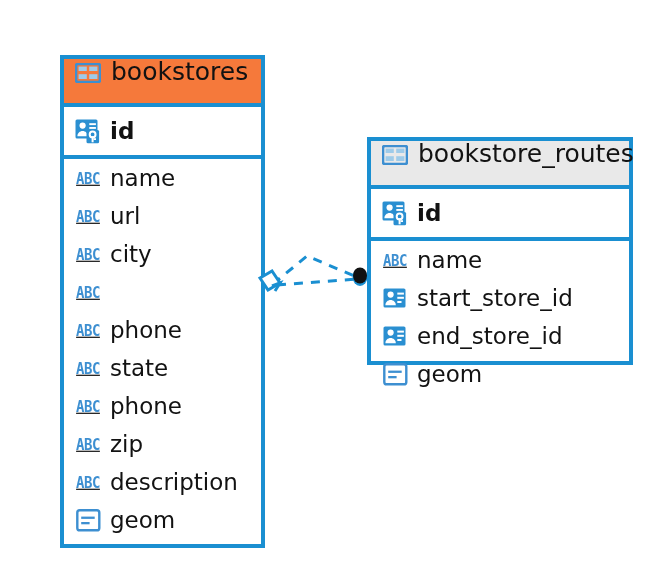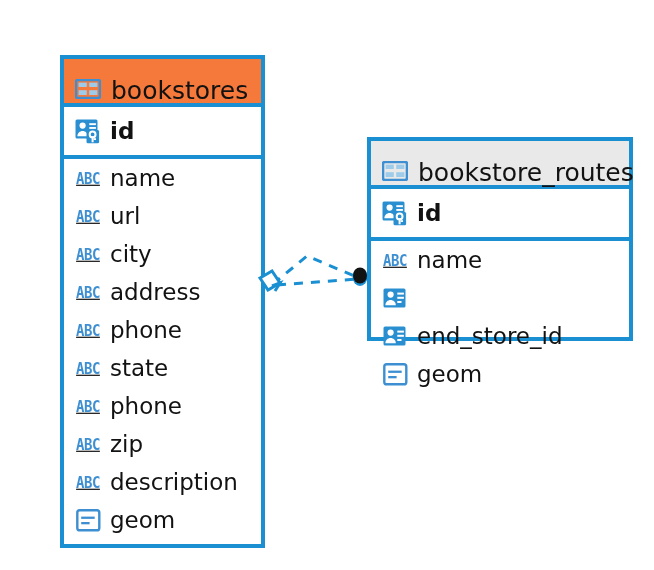--- a/index.html
+++ b/index.html
@@ -33,27 +33,27 @@
     left: 60px;
     top: 55px;
     width: 205px;
     height: 493px;
   }
 
   #entity-bookstore-routes {
     left: 367px;
     top: 137px;
     width: 266px;
-    height: 204px;
+    height: 228px;
   }
 
   .entity-header {
     box-sizing: border-box;
     display: flex;
-    align-items: flex-end;
+    align-items: flex-start;
     height: 48px;
     padding: 0 8px 0 10px;
     border-bottom: 4px solid #1a8fd1;
   }
   .entity-header.accent-orange { background: #f5793b; }
   .entity-header.accent-gray   { background: #e9e9e9; }
 
   .entity-title {
     font-size: 25px;
     color: #121212;
@@ -177,21 +177,20 @@
         <span class="icon-slot">
             <span class="abc-icon">ABC</span>
           </span>
         <span class="field-label">city</span>
       </div>
 
       <div class="field-row">
         <span class="icon-slot">
             <span class="abc-icon">ABC</span>
           </span>
-        <span class="field-label">address</span>
       </div>
 
       <div class="field-row">
         <span class="icon-slot">
             <span class="abc-icon">ABC</span>
           </span>
         <span class="field-label">phone</span>
       </div>
 
       <div class="field-row">
@@ -286,20 +285,21 @@
         <span class="icon-slot">
           <svg width="24" height="21" viewBox="0 0 24 21">
             <rect x="0.5" y="0.5" width="22" height="19" rx="1.6" fill="#2a8fd1"></rect>
             <circle cx="7.6" cy="6.6" r="3.1" fill="#ffffff"></circle>
             <path d="M2.4 17.2c0-3.1 2.4-5.2 5.2-5.2s5.2 2.1 5.2 5.2z" fill="#ffffff"></path>
             <rect x="14.3" y="4.6" width="6.6" height="2.0" fill="#ffffff"></rect>
             <rect x="14.3" y="8.8" width="6.6" height="2.0" fill="#ffffff"></rect>
             <rect x="14.3" y="13.0" width="4.2" height="2.0" fill="#ffffff"></rect>
           </svg>
         </span>
+        <span class="field-label">start_store_id</span>
       </div>
 
       <div class="field-row">
         <span class="icon-slot">
           <svg width="24" height="21" viewBox="0 0 24 21">
             <rect x="0.5" y="0.5" width="22" height="19" rx="1.6" fill="#2a8fd1"></rect>
             <circle cx="7.6" cy="6.6" r="3.1" fill="#ffffff"></circle>
             <path d="M2.4 17.2c0-3.1 2.4-5.2 5.2-5.2s5.2 2.1 5.2 5.2z" fill="#ffffff"></path>
             <rect x="14.3" y="4.6" width="6.6" height="2.0" fill="#ffffff"></rect>
             <rect x="14.3" y="8.8" width="6.6" height="2.0" fill="#ffffff"></rect>

